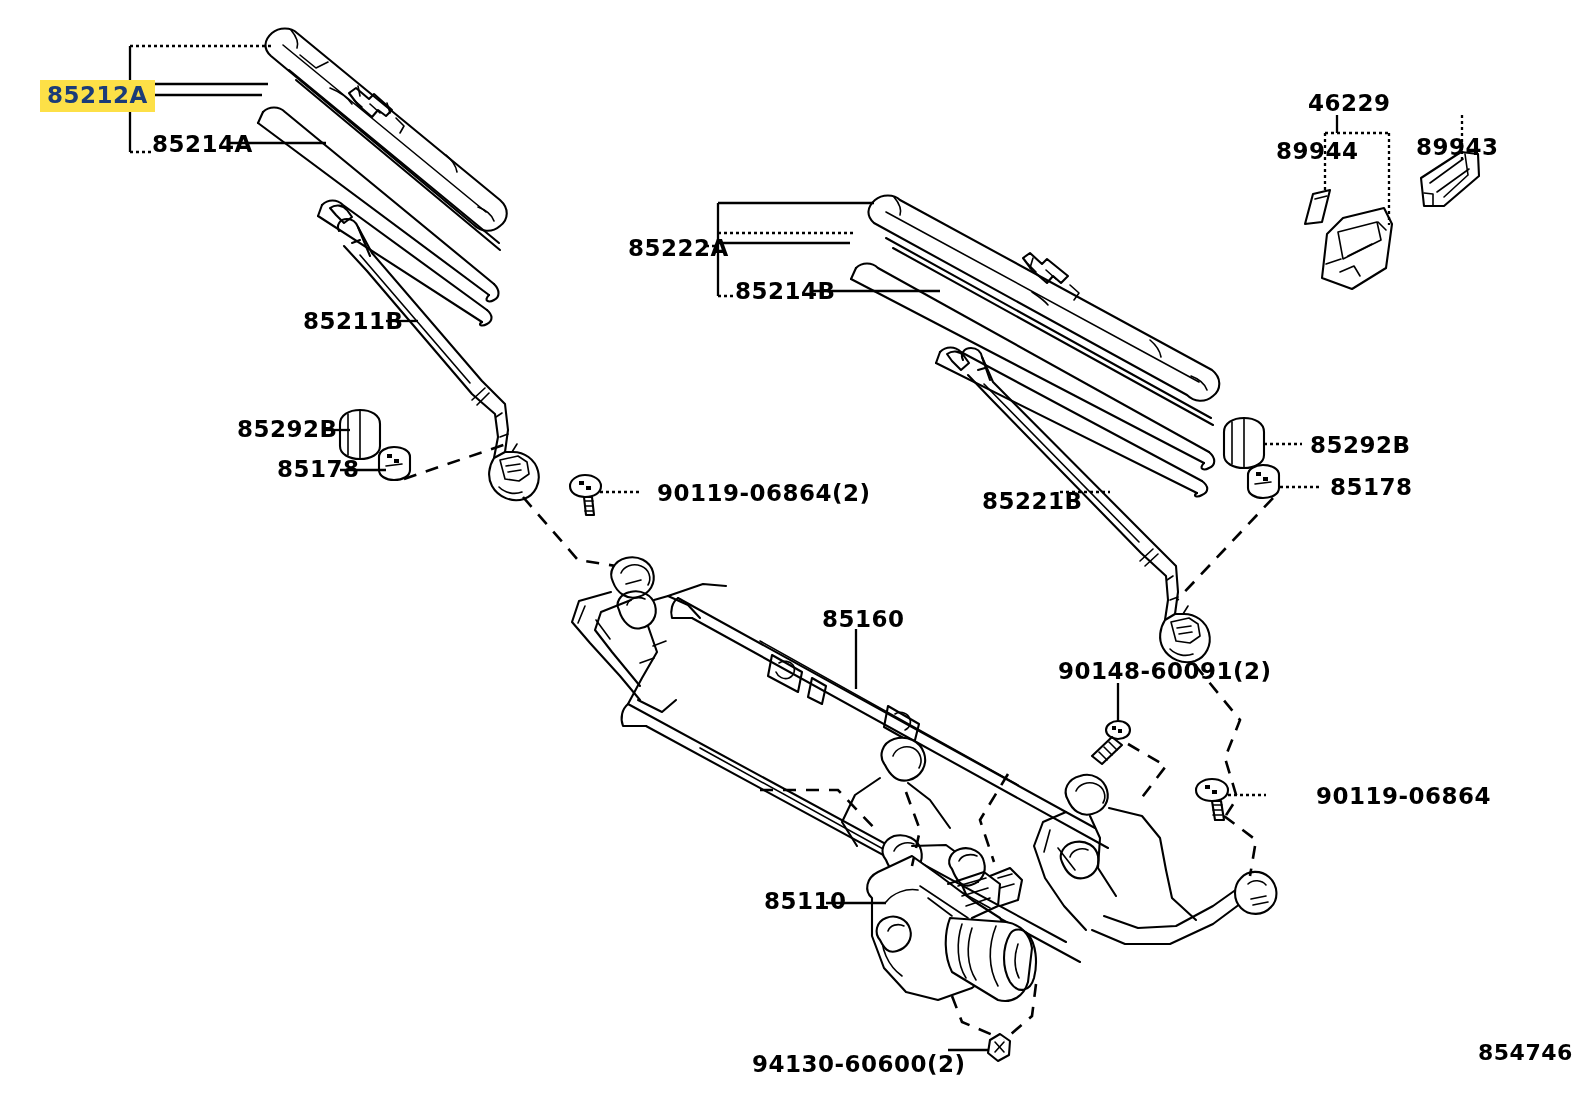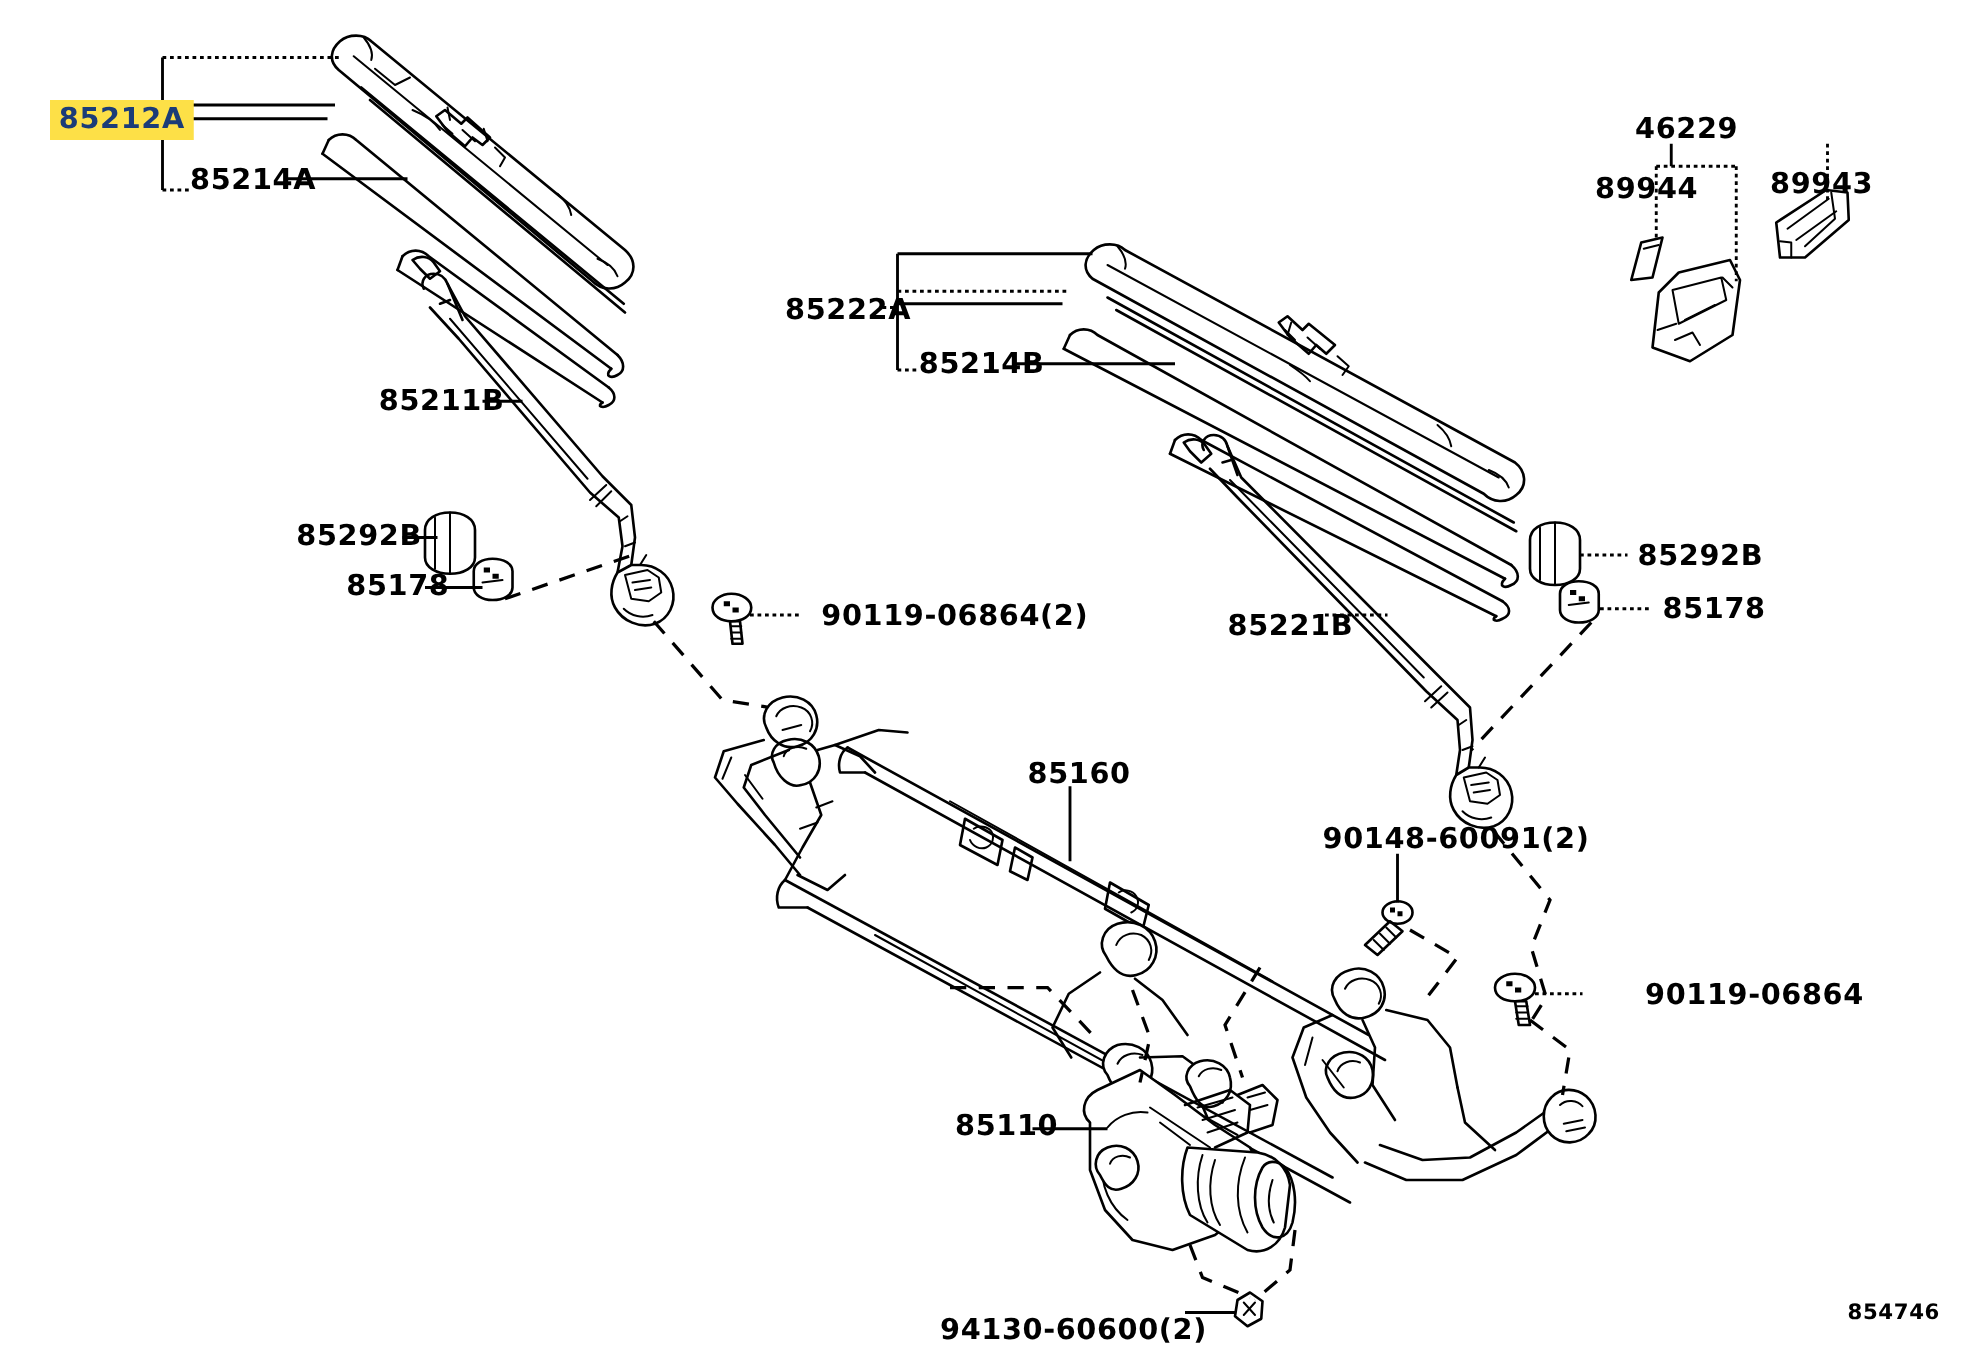--- a/index.html
+++ b/index.html
@@ -23,21 +23,21 @@
   }
   .lbl.hi{
     background:#fde047;
     color:#1B3C78;
     padding:4px 7px 5px 7px;
   }
   .diagno{
     position:absolute;
     font-family:"DejaVu Sans", sans-serif;
     font-weight:700;
-    font-size:17px;
+    font-size:22px;
     color:#000;
     letter-spacing:0.5px;
   }
 </style>
 </head>
 <body>
 
 <div id="stage">
 
   <svg id="art" width="1588" height="1095" viewBox="0 0 1588 1095" xmlns="http://www.w3.org/2000/svg">

